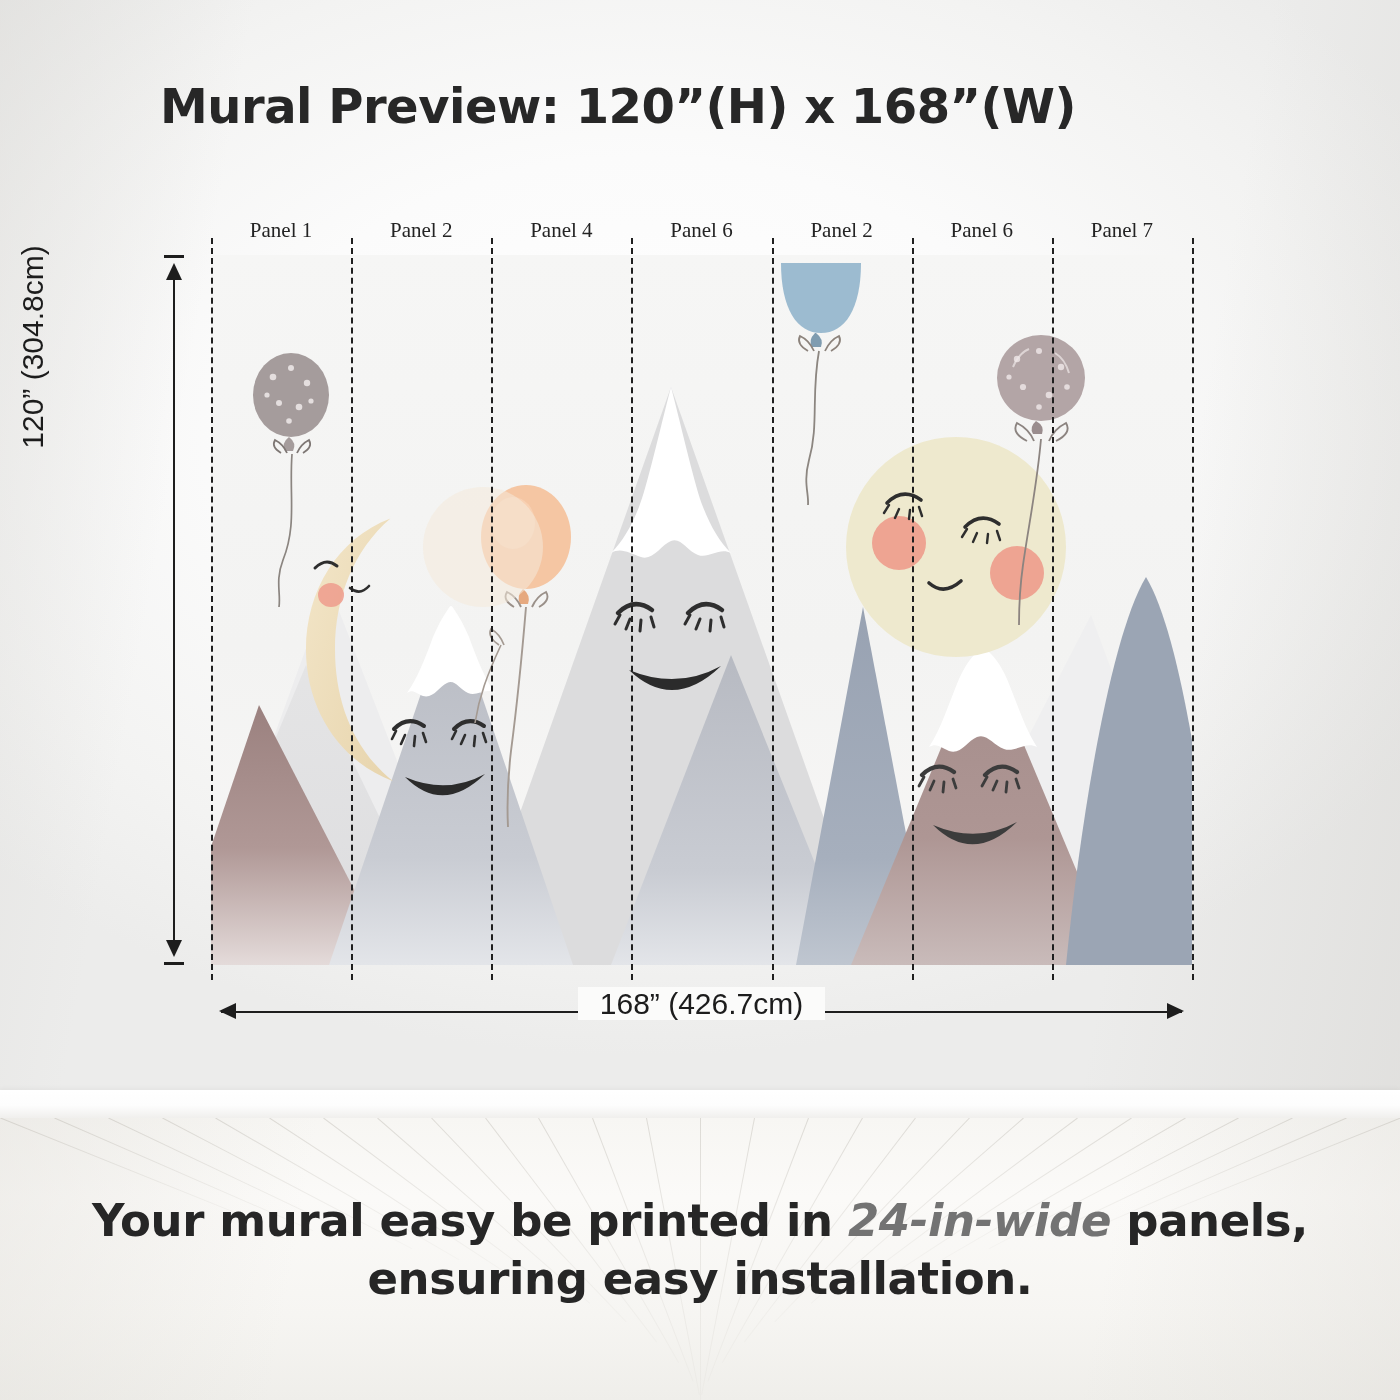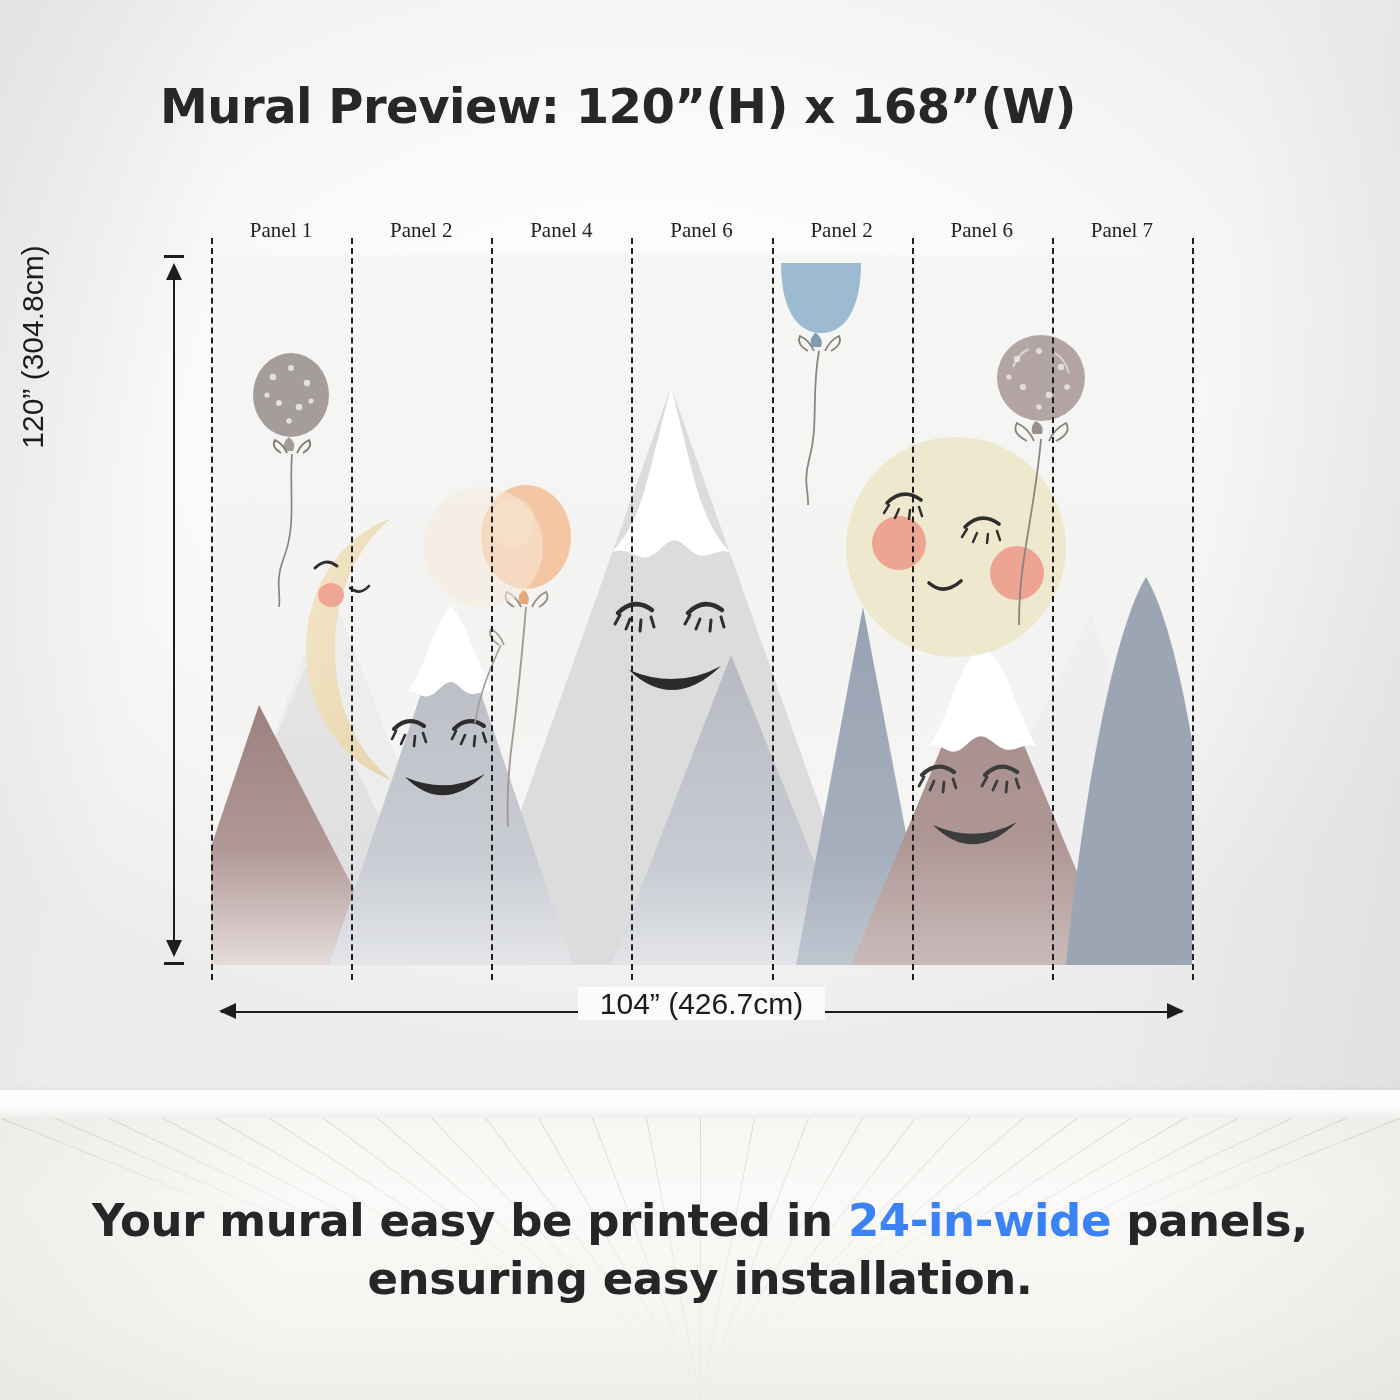--- a/index.html
+++ b/index.html
@@ -108,21 +108,21 @@
     font-size:30px;color:#1c1c1c;font-family:"Liberation Sans", sans-serif;
   }
   .dim-h-label span{background:#fbfbfa;padding:0 22px;}
 
   
   .caption{
     position:absolute;left:70px;top:1192px;width:1260px;text-align:center;
     font-size:45px;font-weight:bold;line-height:1.28;color:#262626;
     font-family:"DejaVu Sans", sans-serif;letter-spacing:-.4px;
   }
-  .caption .accent{color:#3b82f6;}
+  .caption .accent{color:#737373;font-style:italic;}
 </style>
 </head>
 <body>
 
 <div id="stage">
 
   <div class="wall"></div>
   <div class="wall-vignette"></div>
   <div class="baseboard"></div>
   <div class="floor">
@@ -414,21 +414,21 @@
     <div class="arrow-dn"></div>
     <div class="dim-v-cap bot"></div>
   </div>
   <div class="dim-v-label">120” (304.8cm)</div>
 
   <div class="dim-h">
     <div class="dim-h-line"></div>
     <div class="arrow-lf"></div>
     <div class="arrow-rt"></div>
     <div class="dim-h-label">
-      <span>104” (426.7cm)</span>
+      <span>168” (426.7cm)</span>
     </div>
   </div>
 
   <div class="caption">
     <span>Your mural easy be printed in </span><span class="accent">24-in-wide</span><span> panels, ensuring easy installation.</span>
   </div>
 
 </div>
 
 </body></html>

